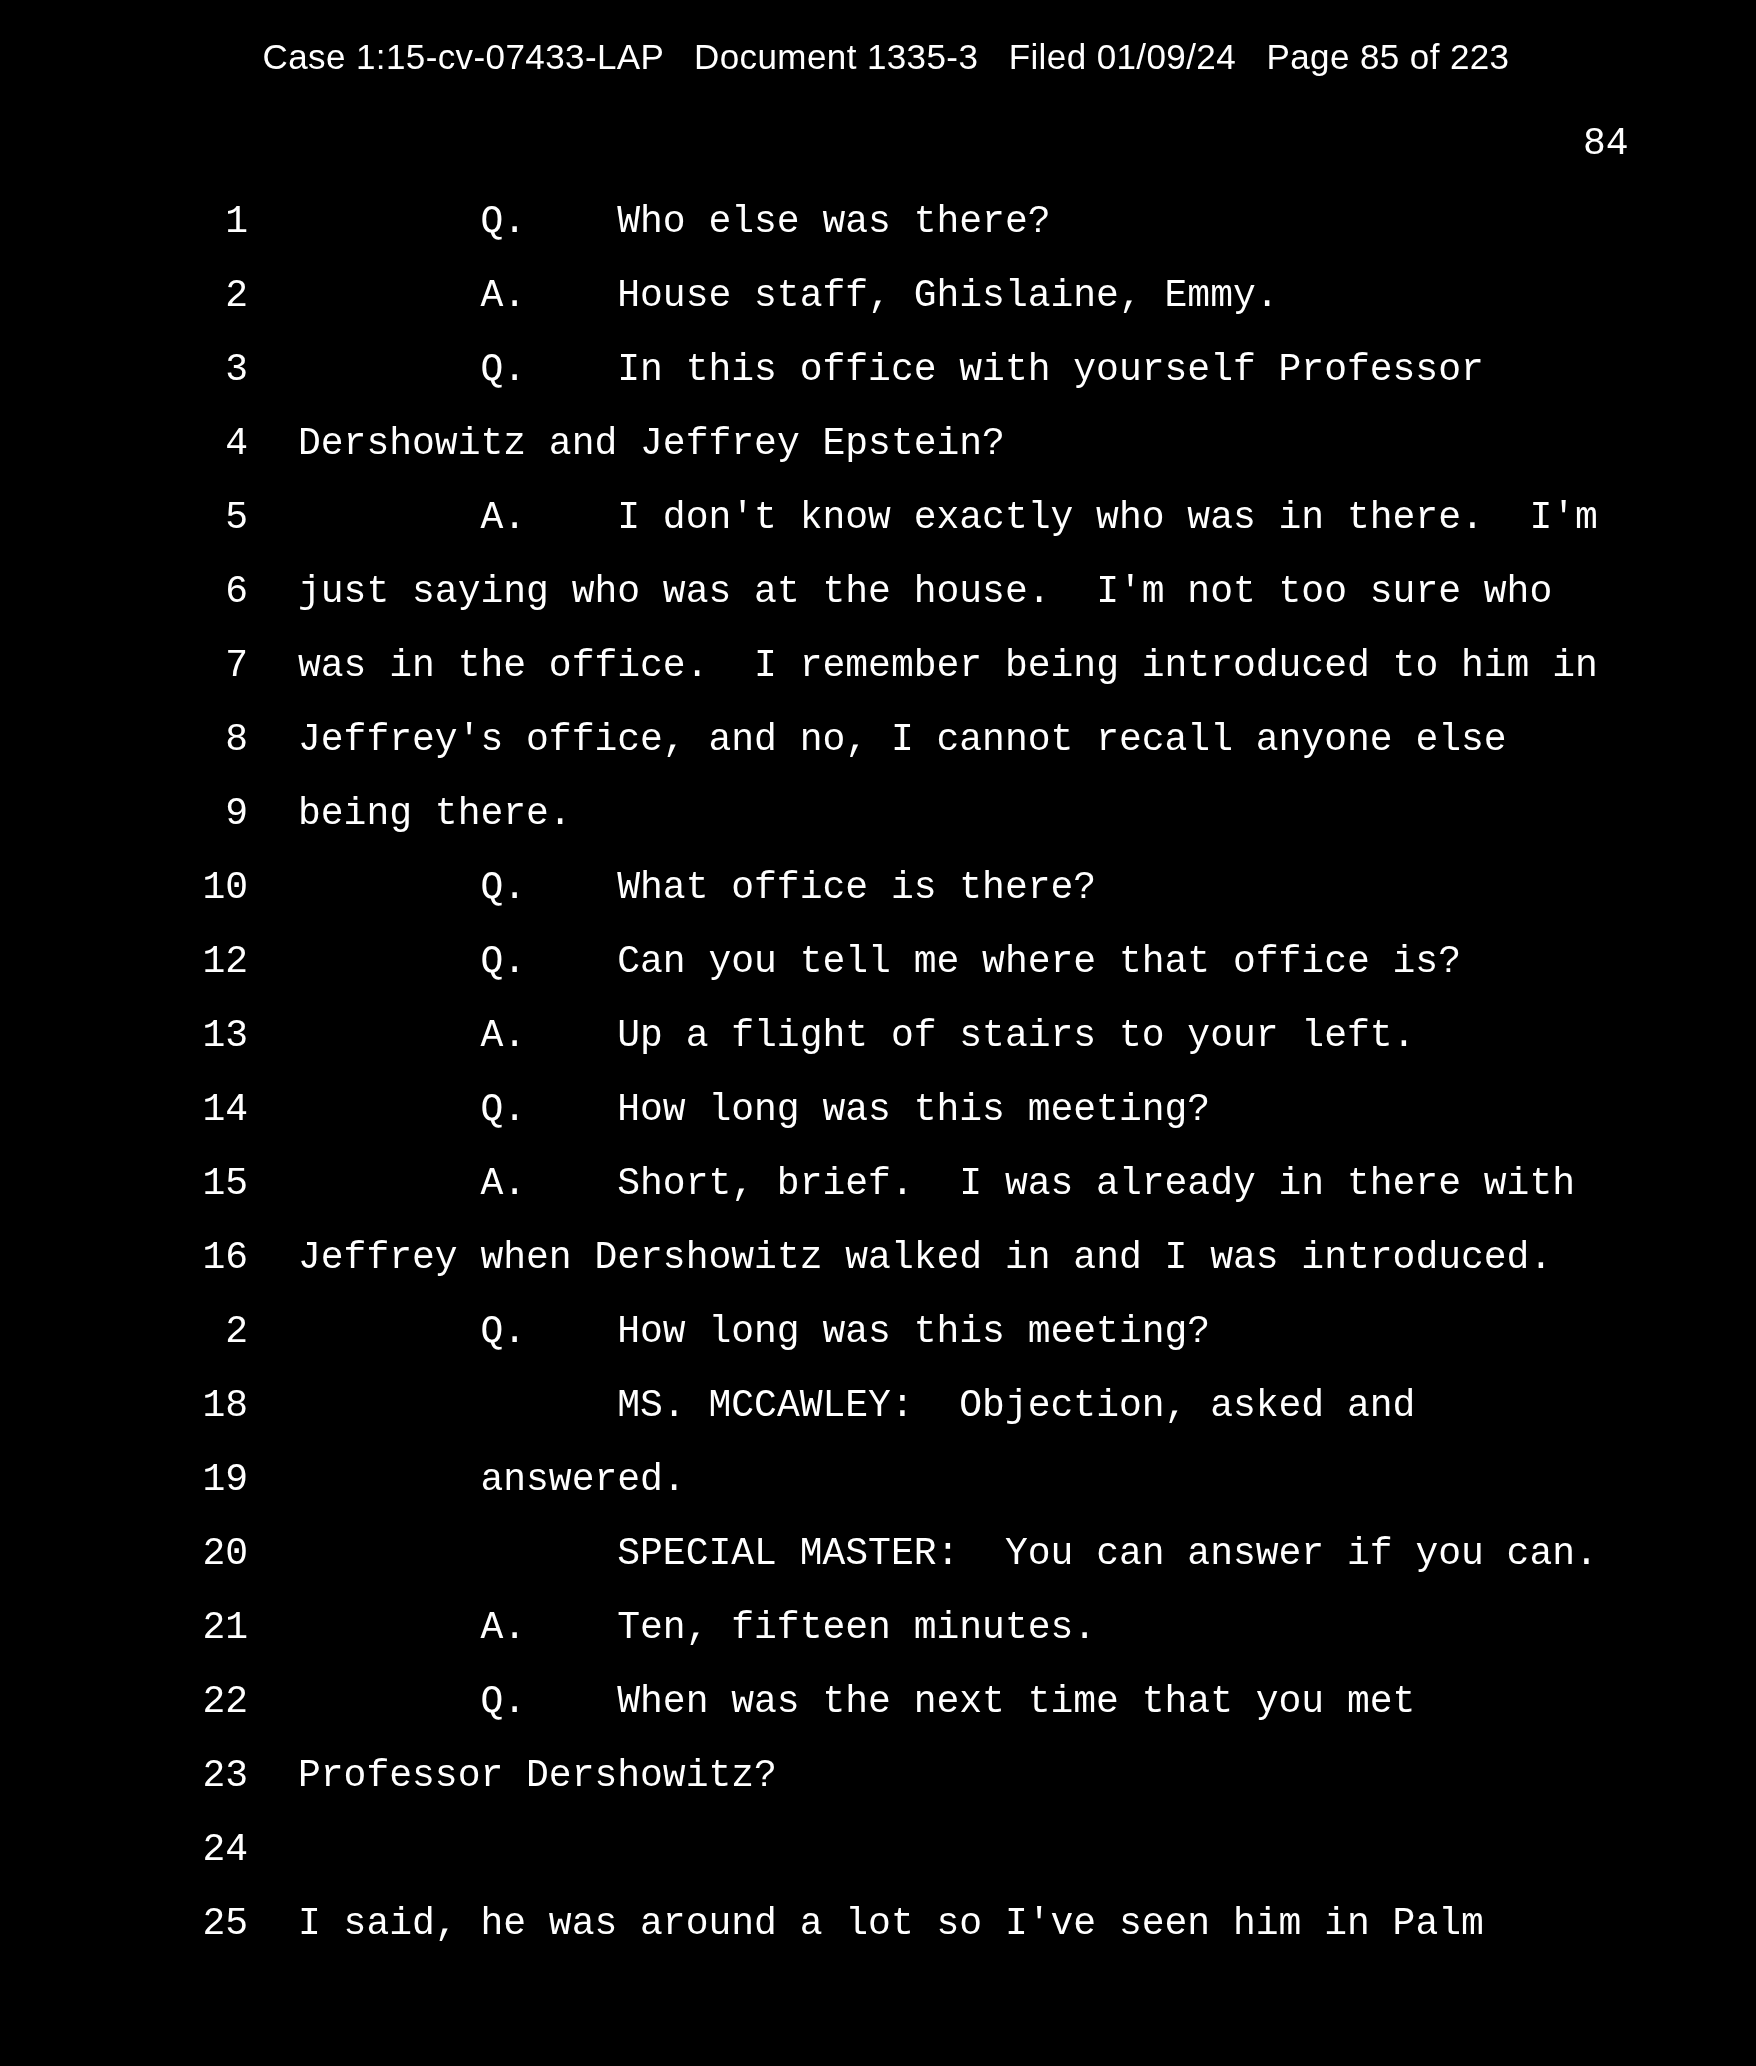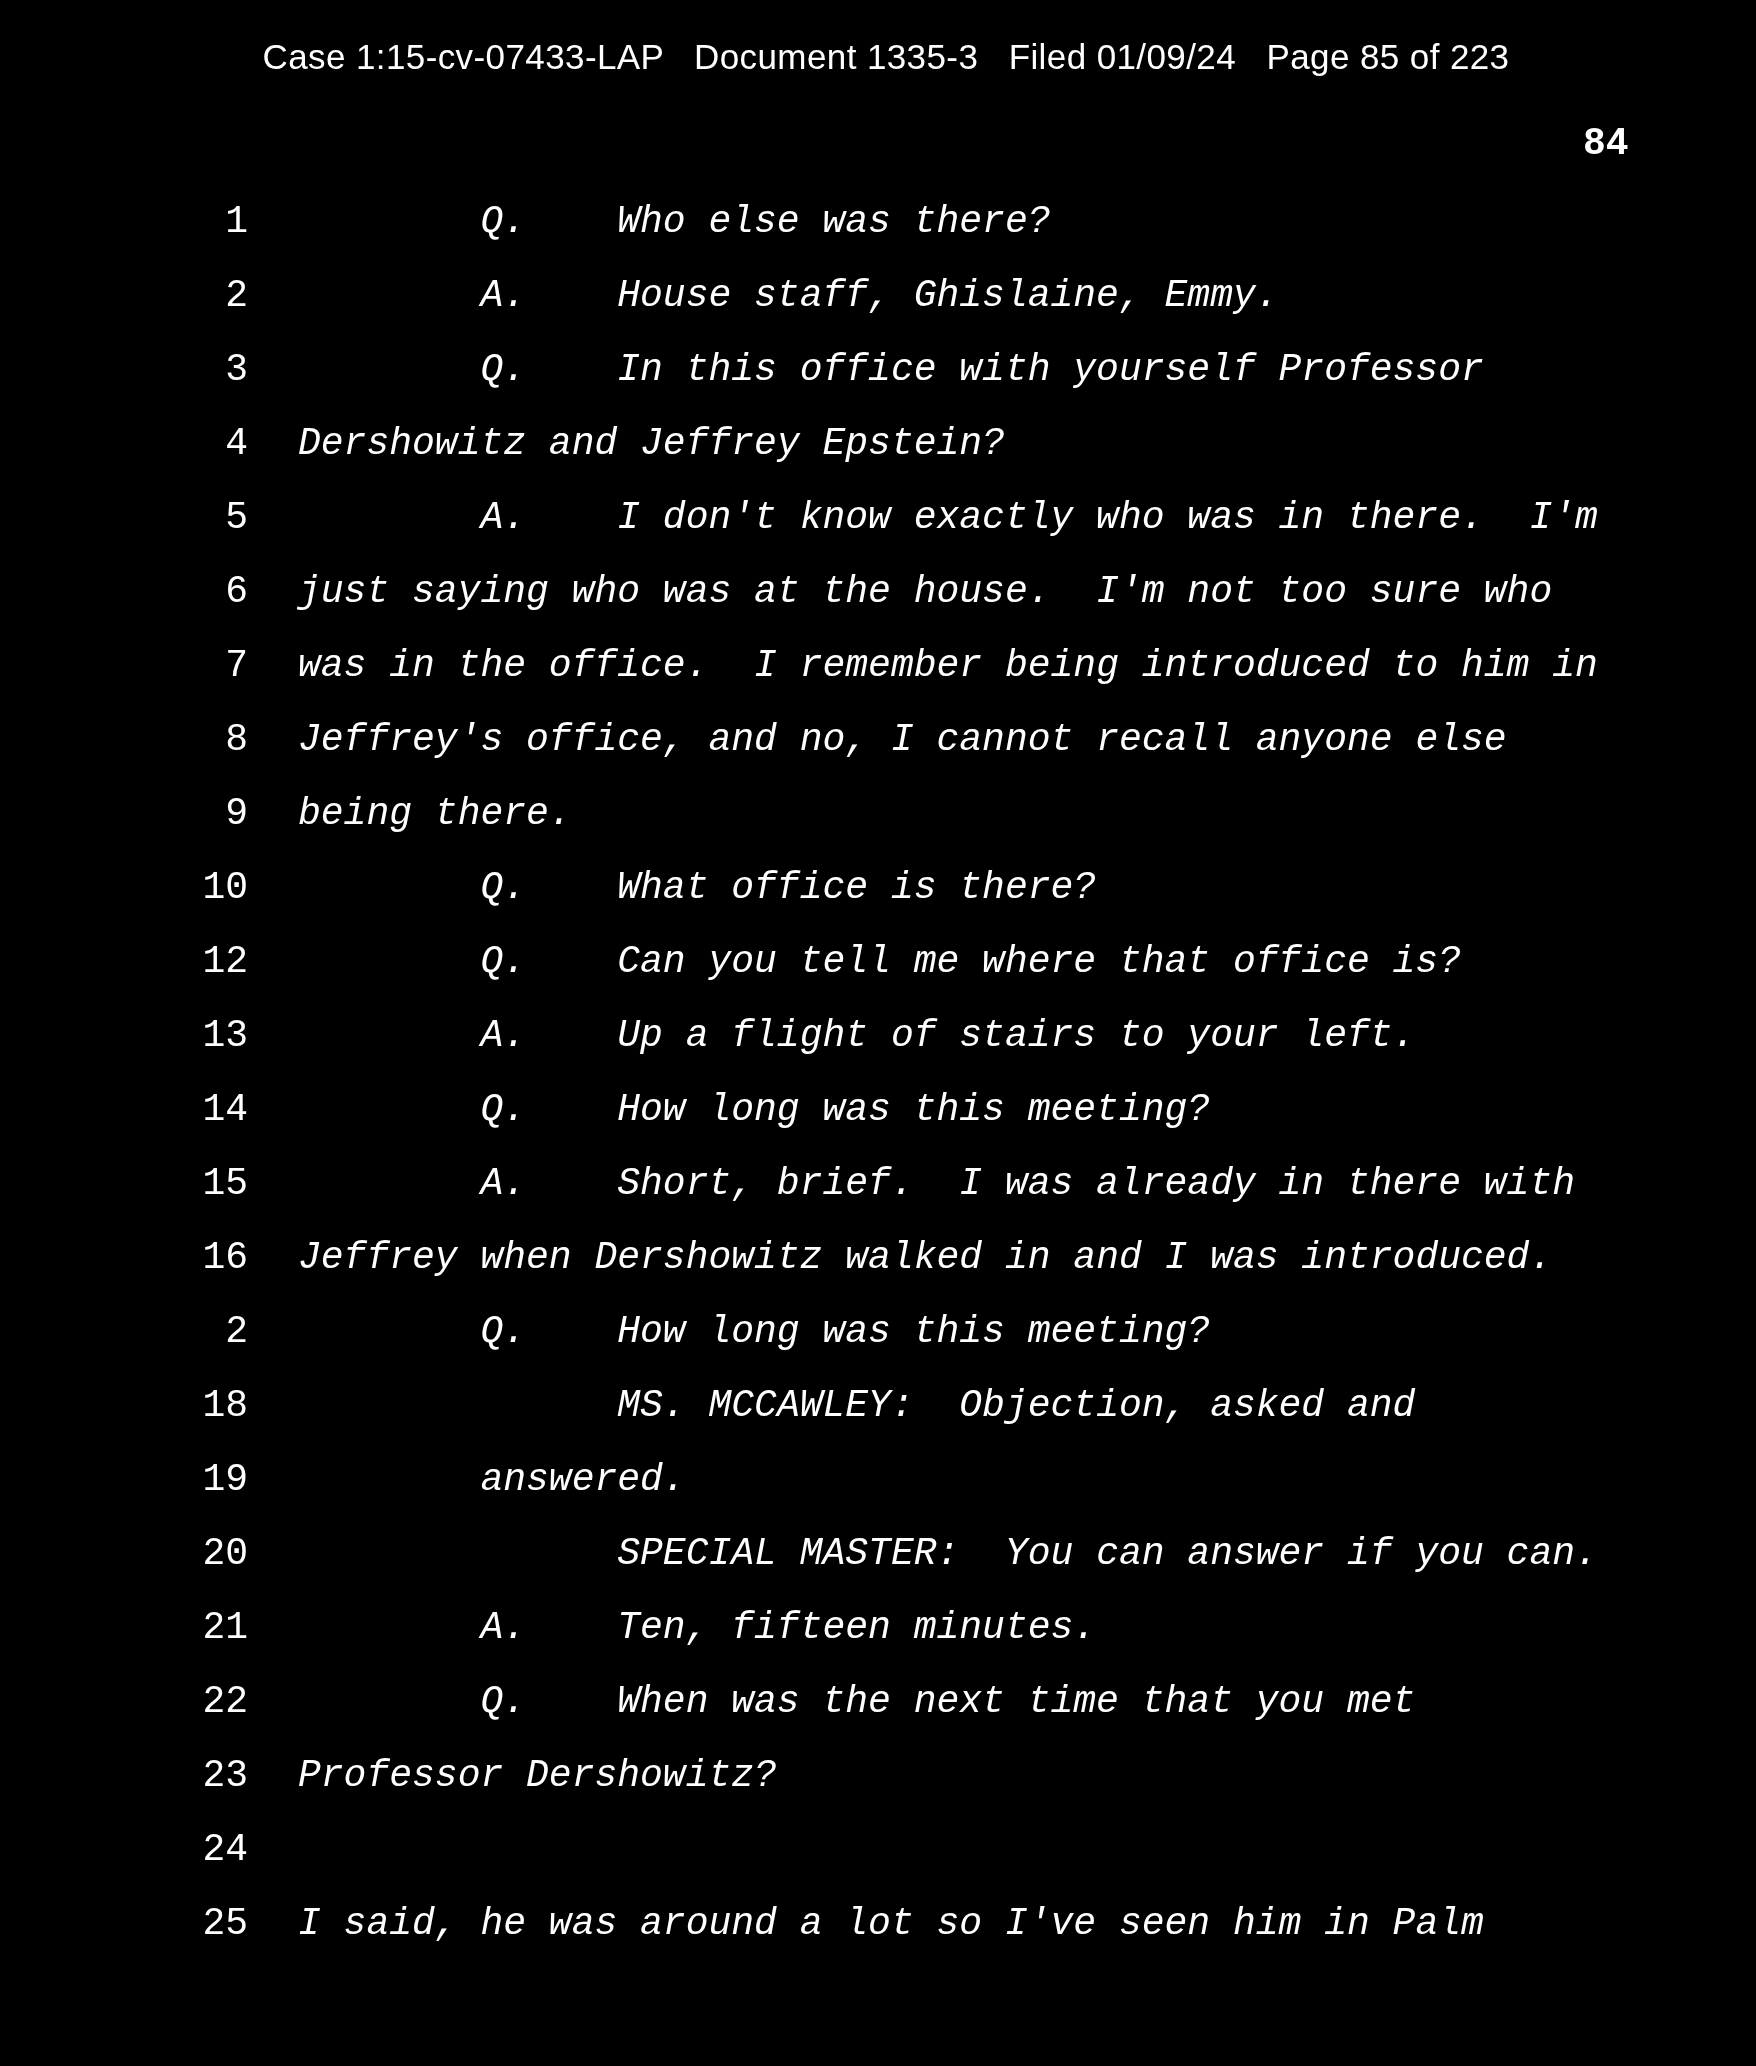--- a/index.html
+++ b/index.html
@@ -9,32 +9,32 @@
     font-family:"Liberation Mono", monospace;
   }
   .case-header {
     position:absolute; top:37px; left:8px; width:100%;
     text-align:center;
     font-family:"Liberation Sans", sans-serif;
     font-size:35px; letter-spacing:0.4px; white-space:pre;
   }
   .page-number {
     position:absolute; top:122px; left:1583px;
-    font-size:38px; white-space:pre;font-weight:bold;
+    font-size:38px; white-space:pre;
   }
   .lines { position:absolute; top:185px; left:0; width:100%; }
   .line {
     position:relative; height:74px; line-height:74px;
     font-size:38px; white-space:pre;
   }
   .num {
     position:absolute; left:0; top:0; width:248px;
     text-align:right; display:block;
   }
-  .txt { position:absolute; left:298px; top:0; display:block;font-style:italic; }
+  .txt { position:absolute; left:298px; top:0; display:block; }
   .txt[data-indent="qa"]      { padding-left:8ch; }
   .txt[data-indent="speaker"] { padding-left:14ch; }
   .txt[data-indent="body"]    { padding-left:0; }
 </style>
 </head>
 <body>
 
 <div class="page">
 
   <div class="case-header">Case 1:15-cv-07433-LAP   Document 1335-3   Filed 01/09/24   Page 85 of 223</div>

